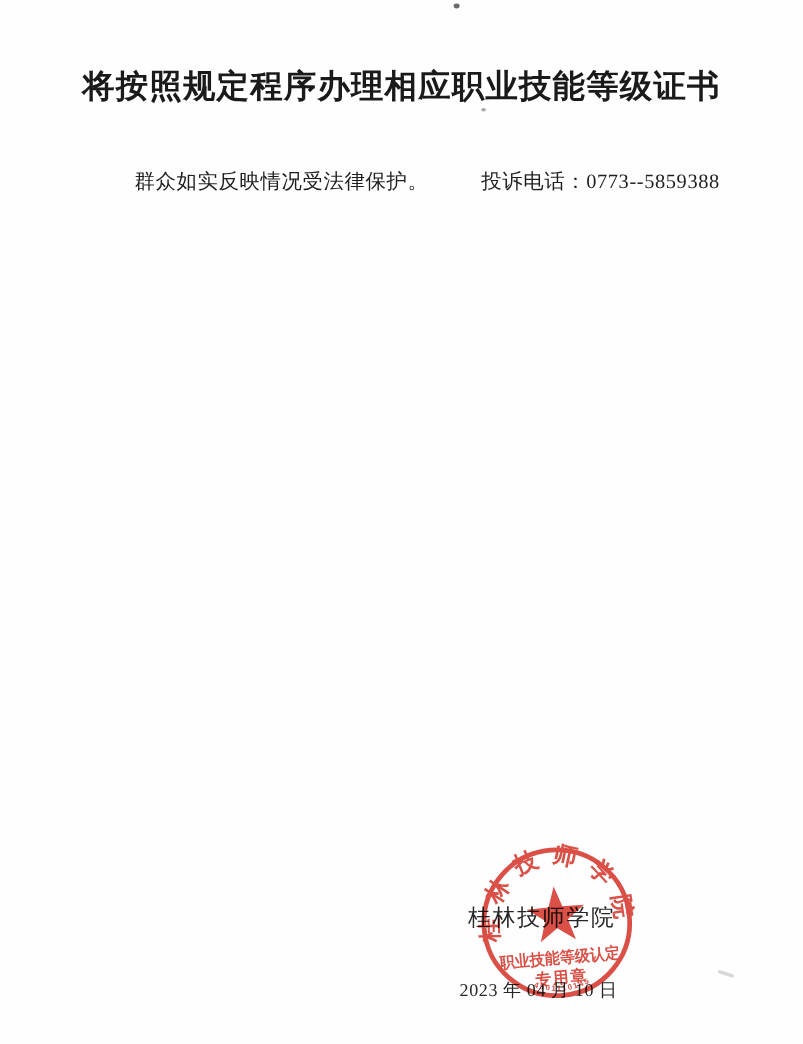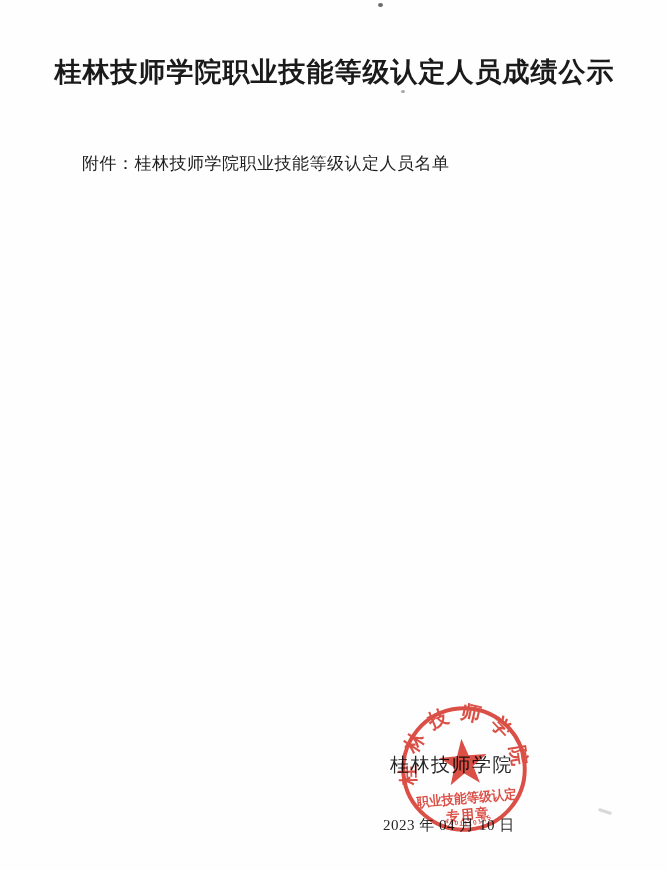--- a/index.html
+++ b/index.html
@@ -54,28 +54,28 @@
   .speck { position:absolute; border-radius:50%; }
   .speck1 { left:378px; top:3px; width:5px; height:4px; background:#6a6a6a; }
   .speck2 { left:401px; top:90px; width:4px; height:3px; background:#a8a8a8; }
   .speck3 { left:598px; top:810px; width:14px; height:3px; background:#d8d8d8; transform:rotate(18deg); border-radius:2px; }
 </style>
 </head>
 <body>
 
 <div class="page">
 
-  <h1 class="title">桂林技师学院职业技能等级认定人员成绩公示</h1>
+  <h1 class="title">将按照规定程序办理相应职业技能等级证书</h1>
 
   <div class="body-block">
     <div id="paras">
       </div>
 
+    <p class="notice-line"><span>群众如实反映情况受法律保护。</span><span class="spacer"></span><span>投诉电话：</span><span>0773--5859388</span></p>
 
-    <p class="attachment">附件：桂林技师学院职业技能等级认定人员名单</p>
   </div>
 
   <div class="sig-name">桂林技师学院</div>
   <div class="sig-date">2023 年 04 月 10 日</div>
 
   <svg class="seal" viewBox="0 0 200 200" aria-hidden="true">
     <defs>
       <path id="arcTop" d="M 32,131.7 A 75,75 0 1 1 168,131.7"></path>
       <path id="arcBot" d="M 34.1,155.3 A 86,86 0 0 0 165.9,155.3"></path>
     </defs>

